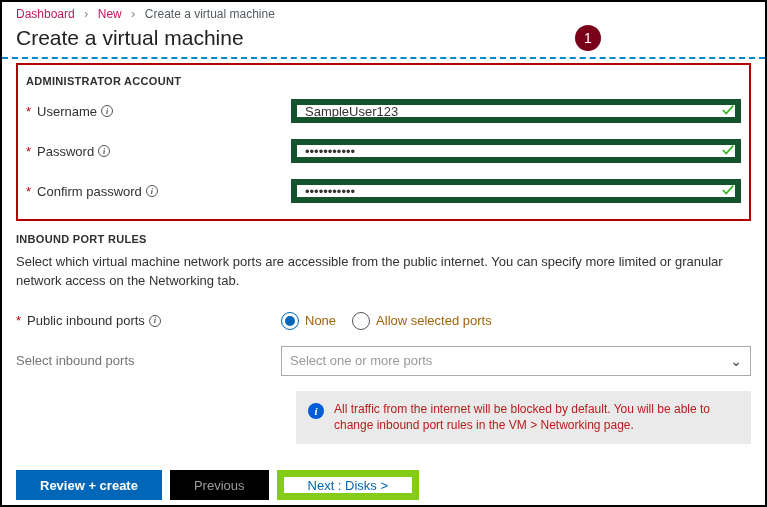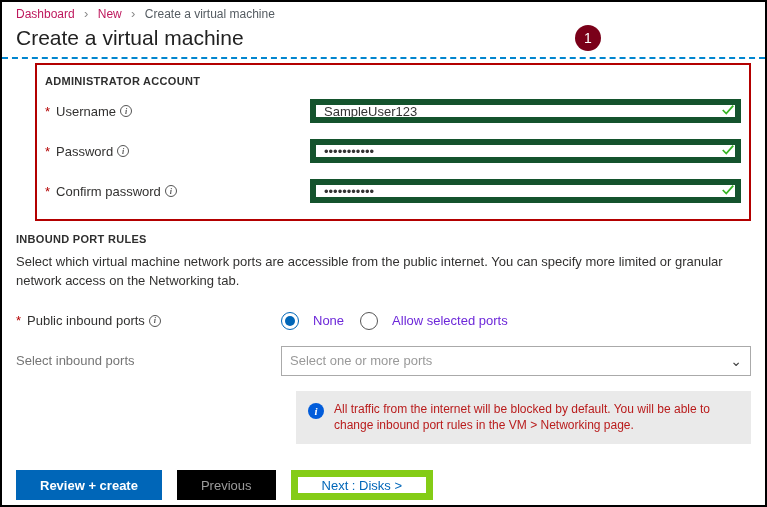--- a/index.html
+++ b/index.html
@@ -5,44 +5,44 @@
     * { box-sizing: border-box; margin: 0; padding: 0; font-family: "Segoe UI", Arial, sans-serif; }
     body { background: #fff; width: 767px; height: 507px; border: 2px solid #000; overflow: hidden; }
     .crumbs { padding: 4px 14px 2px; font-size: 12px; color: #555c62; border-bottom:0;}
     .crumbs a { color: #be185d; text-decoration: none; }
     .crumbs .sep::before { content: "›"; color: #888; margin: 0 6px; font-size: 13px; }
     .titlebar { display:flex; align-items:center; padding: 2px 14px 6px; }
     .titlebar h1 { font-size: 21px; font-weight: 400; color: #222; }
     .step-badge { margin-left:auto; margin-right:150px; width:26px; height:26px; border-radius:50%; background:#7a0019; color:#fff; display:flex; align-items:center; justify-content:center; font-size:14px; font-weight:500;}
     .dashed { border: none; border-top: 2px dashed #0085cf; margin: 0; }
     .content { padding: 0 14px; }
-    .hl-box { border: 2px solid #b30000; margin-top:4px; padding: 6px 8px 10px; margin-left: 19px; }
+    .hl-box { border: 2px solid #b30000; margin-top:4px; padding: 6px 8px 10px; }
     .section-head { font-size: 11px; font-weight: 600; letter-spacing: .3px; color: #2f2f2f; margin: 4px 0 8px; }
     .section-head.pad { margin-top:12px;}
     .field-row { display:flex; align-items:center; height:32px; margin-bottom:8px; }
     .label-col { width: 265px; font-size: 13px; color: #323130; display:flex; align-items:center; gap:4px; }
     .req { color: #b30000; margin-right:2px;}
     .info-ic { width:12px; height:12px; border-radius:50%; border:1px solid #555; display:inline-flex; align-items:center; justify-content:center; font-size:8px; font-weight:700; color:#555; font-family: Georgia, serif; font-style: italic;}
     .input-wrap { position:relative; flex:1; }
     .txt-in { width:100%; height:24px; border:6px solid #14532d; padding:0 22px 0 8px; font-size:13px; color:#333; outline:none; }
     .valid-ic { position:absolute; right:6px; top:4px; width:14px; height:14px; }
     .valid-ic svg { width:14px; height:14px; }
     .desc { font-size: 13px; color: #323130; line-height:1.45; margin: 4px 0 14px; }
     .disabled-label { color:#757575;}
     .radio-row { display:flex; gap:16px; align-items:center;}
-    .radio-row label { font-size:13px; display:flex; align-items:center; gap:14px; color:#6d28d9;}
+    .radio-row label { font-size:13px; display:flex; align-items:center; gap:6px; color:#a16207;}
     .radio-outer { width:18px; height:18px; border-radius:50%; border:1px solid #555; display:inline-flex; align-items:center; justify-content:center;}
     .radio-outer.sel { border-color:#0066b8;}
     .radio-outer.sel::after { content:""; width:10px; height:10px; border-radius:50%; background:#0066b8;}
     .select-dis { flex:1; height:30px; border:1px solid #aaa; background:#fff; color:#999; font-size:13px; padding:0 8px; display:flex; align-items:center; justify-content:space-between;}
     .chev { font-size:14px; color:#444;}
     .info-bar { margin-left:280px; margin-top:14px; background:#eaeaea; padding:10px 12px; display:flex; gap:10px; align-items:flex-start;}
     .info-bar .big-info { width:16px; height:16px; border-radius:50%; background:#015cda; color:#fff; display:flex; align-items:center; justify-content:center; font-size:11px; font-weight:700; font-family: Georgia, serif; font-style: italic; flex-shrink:0; margin-top:2px;}
     .info-bar p { font-size:12px; color:#b91c1c; line-height:1.4;}
-    .btn-row { padding: 0 14px; margin-top:26px; display:flex; gap:15px; align-items:center;}
+    .btn-row { padding: 0 14px; margin-top:26px; display:flex; gap:8px; align-items:center;}
     .btn { height:30px; padding:0 24px; font-size:13px; border:none; cursor:pointer; display:inline-flex; align-items:center;}
     .btn.primary { background:#0066b8; color:#fff; font-weight:600;}
     .btn.prev { background:#000000; color:#9c9c9c;}
     .btn.next { background:#fff; color:#0066b8; border:7px solid #84cc16;}
   </style>
 </head>
 <body>
 
 <div class="crumbs">
   <a href="#">Dashboard</a>

